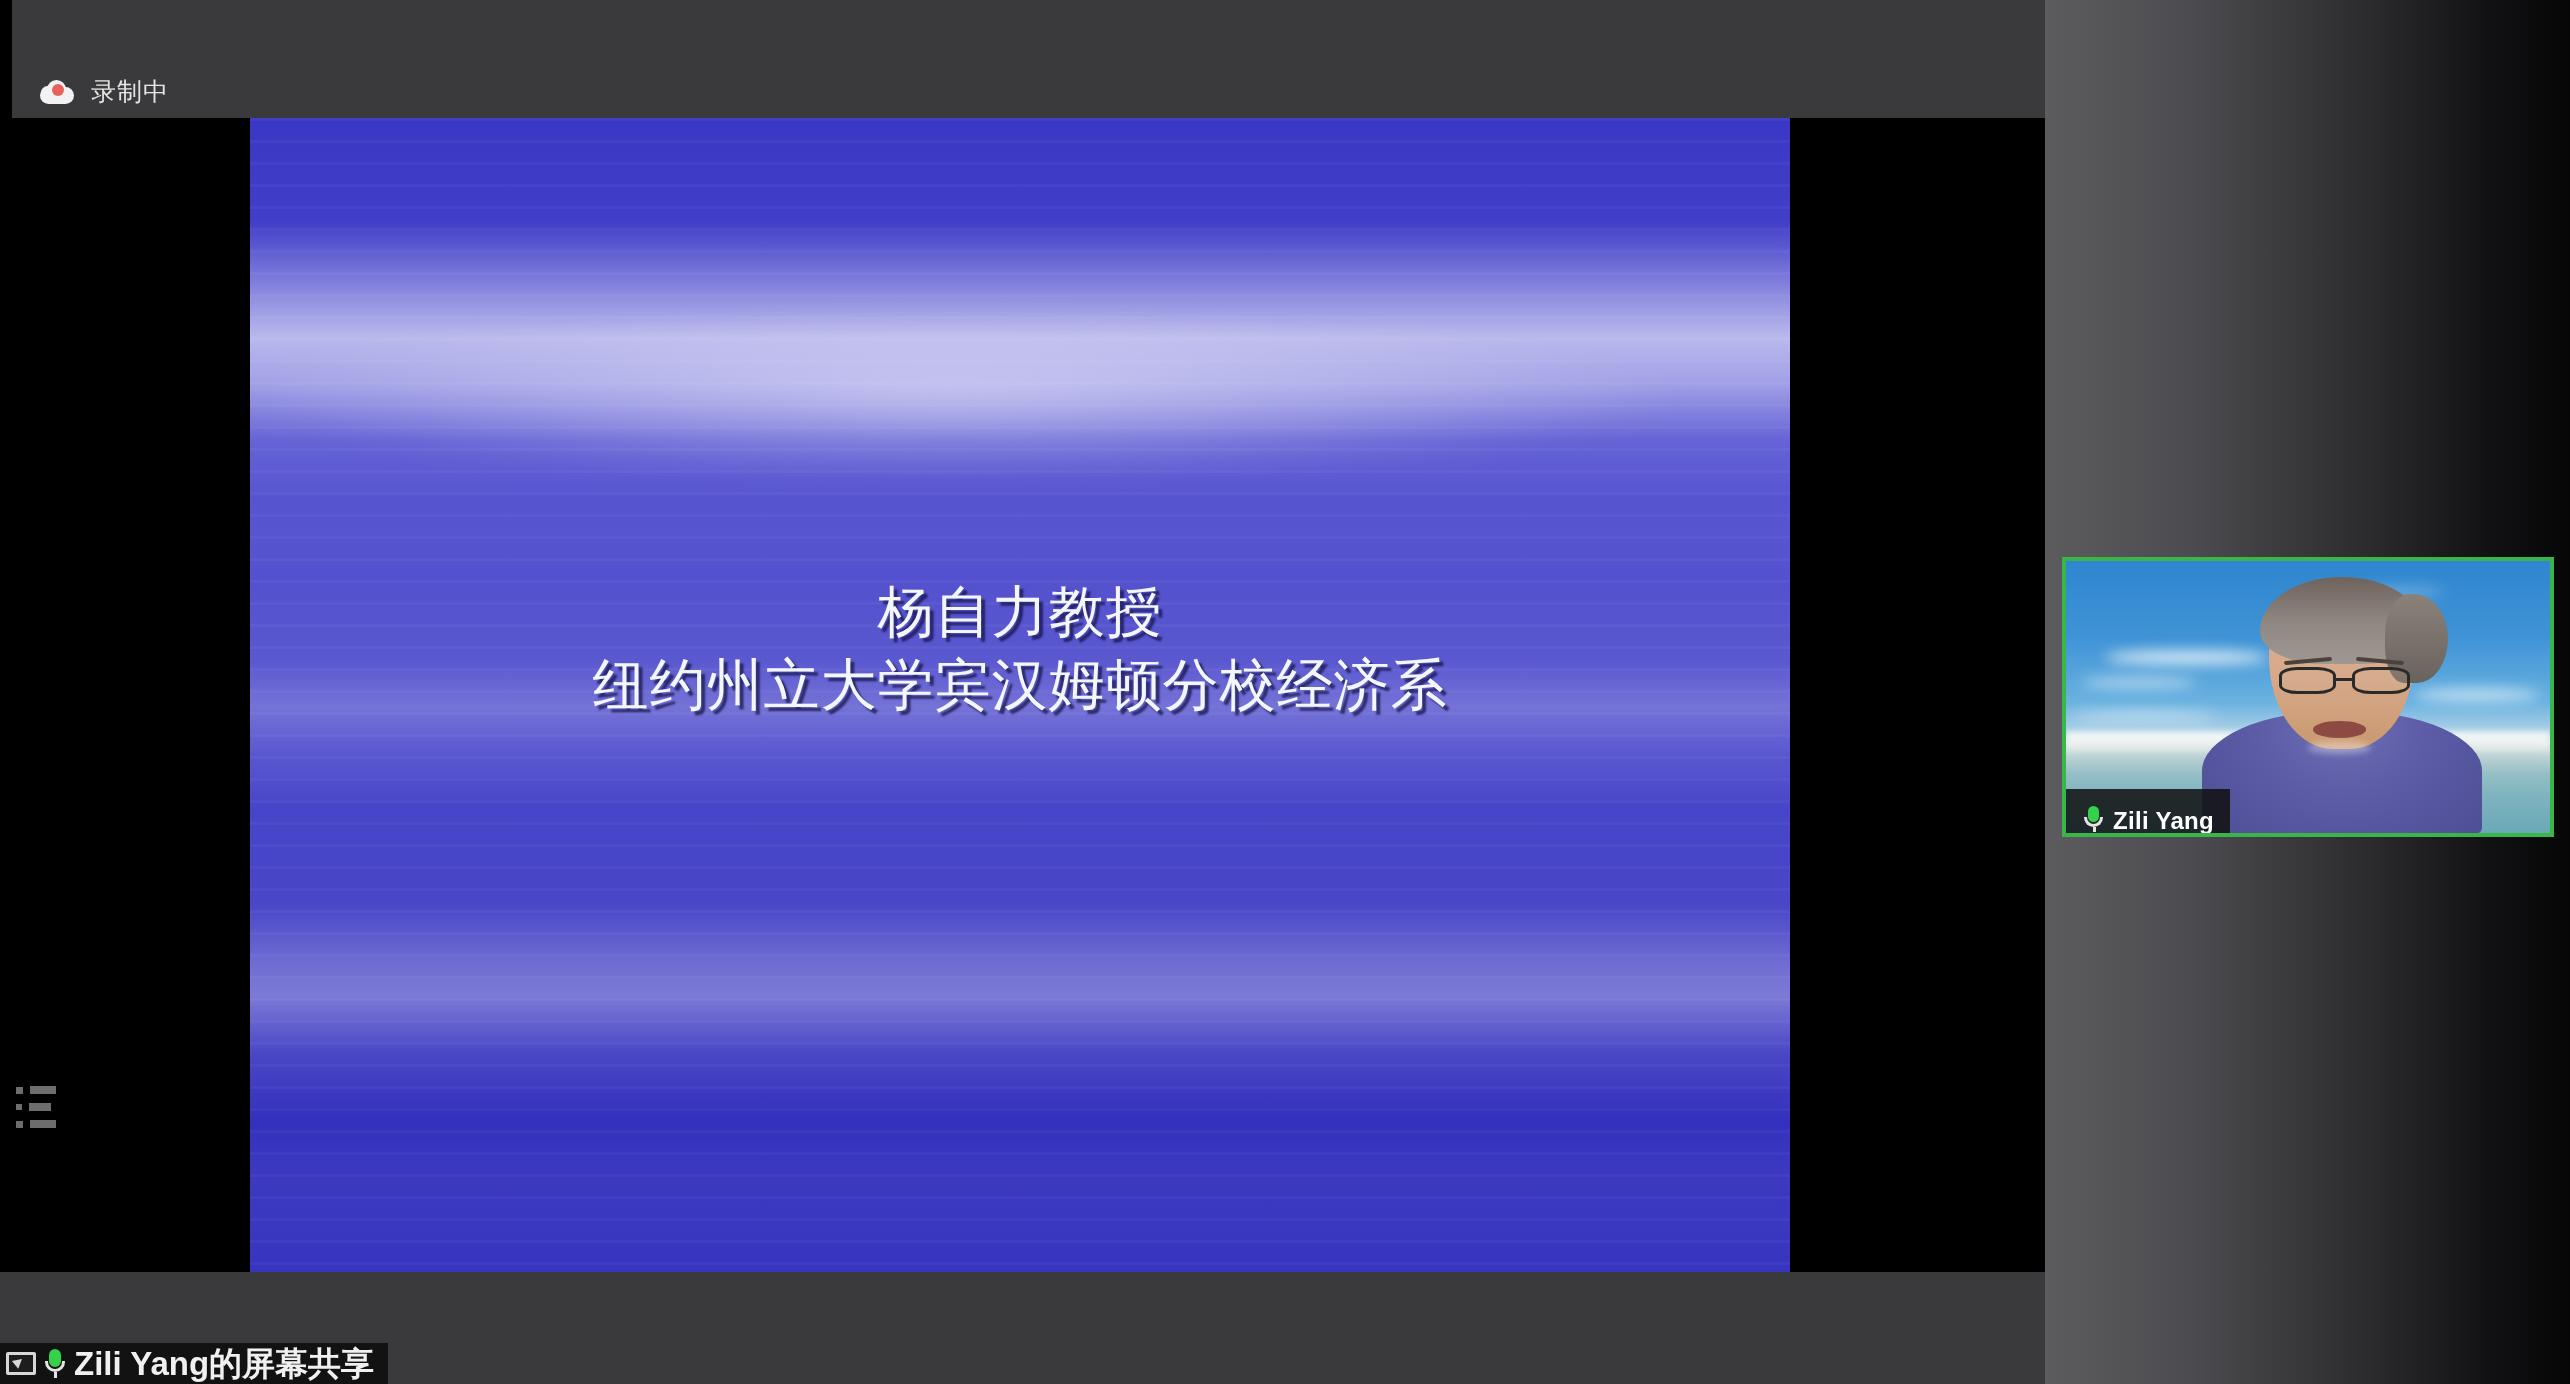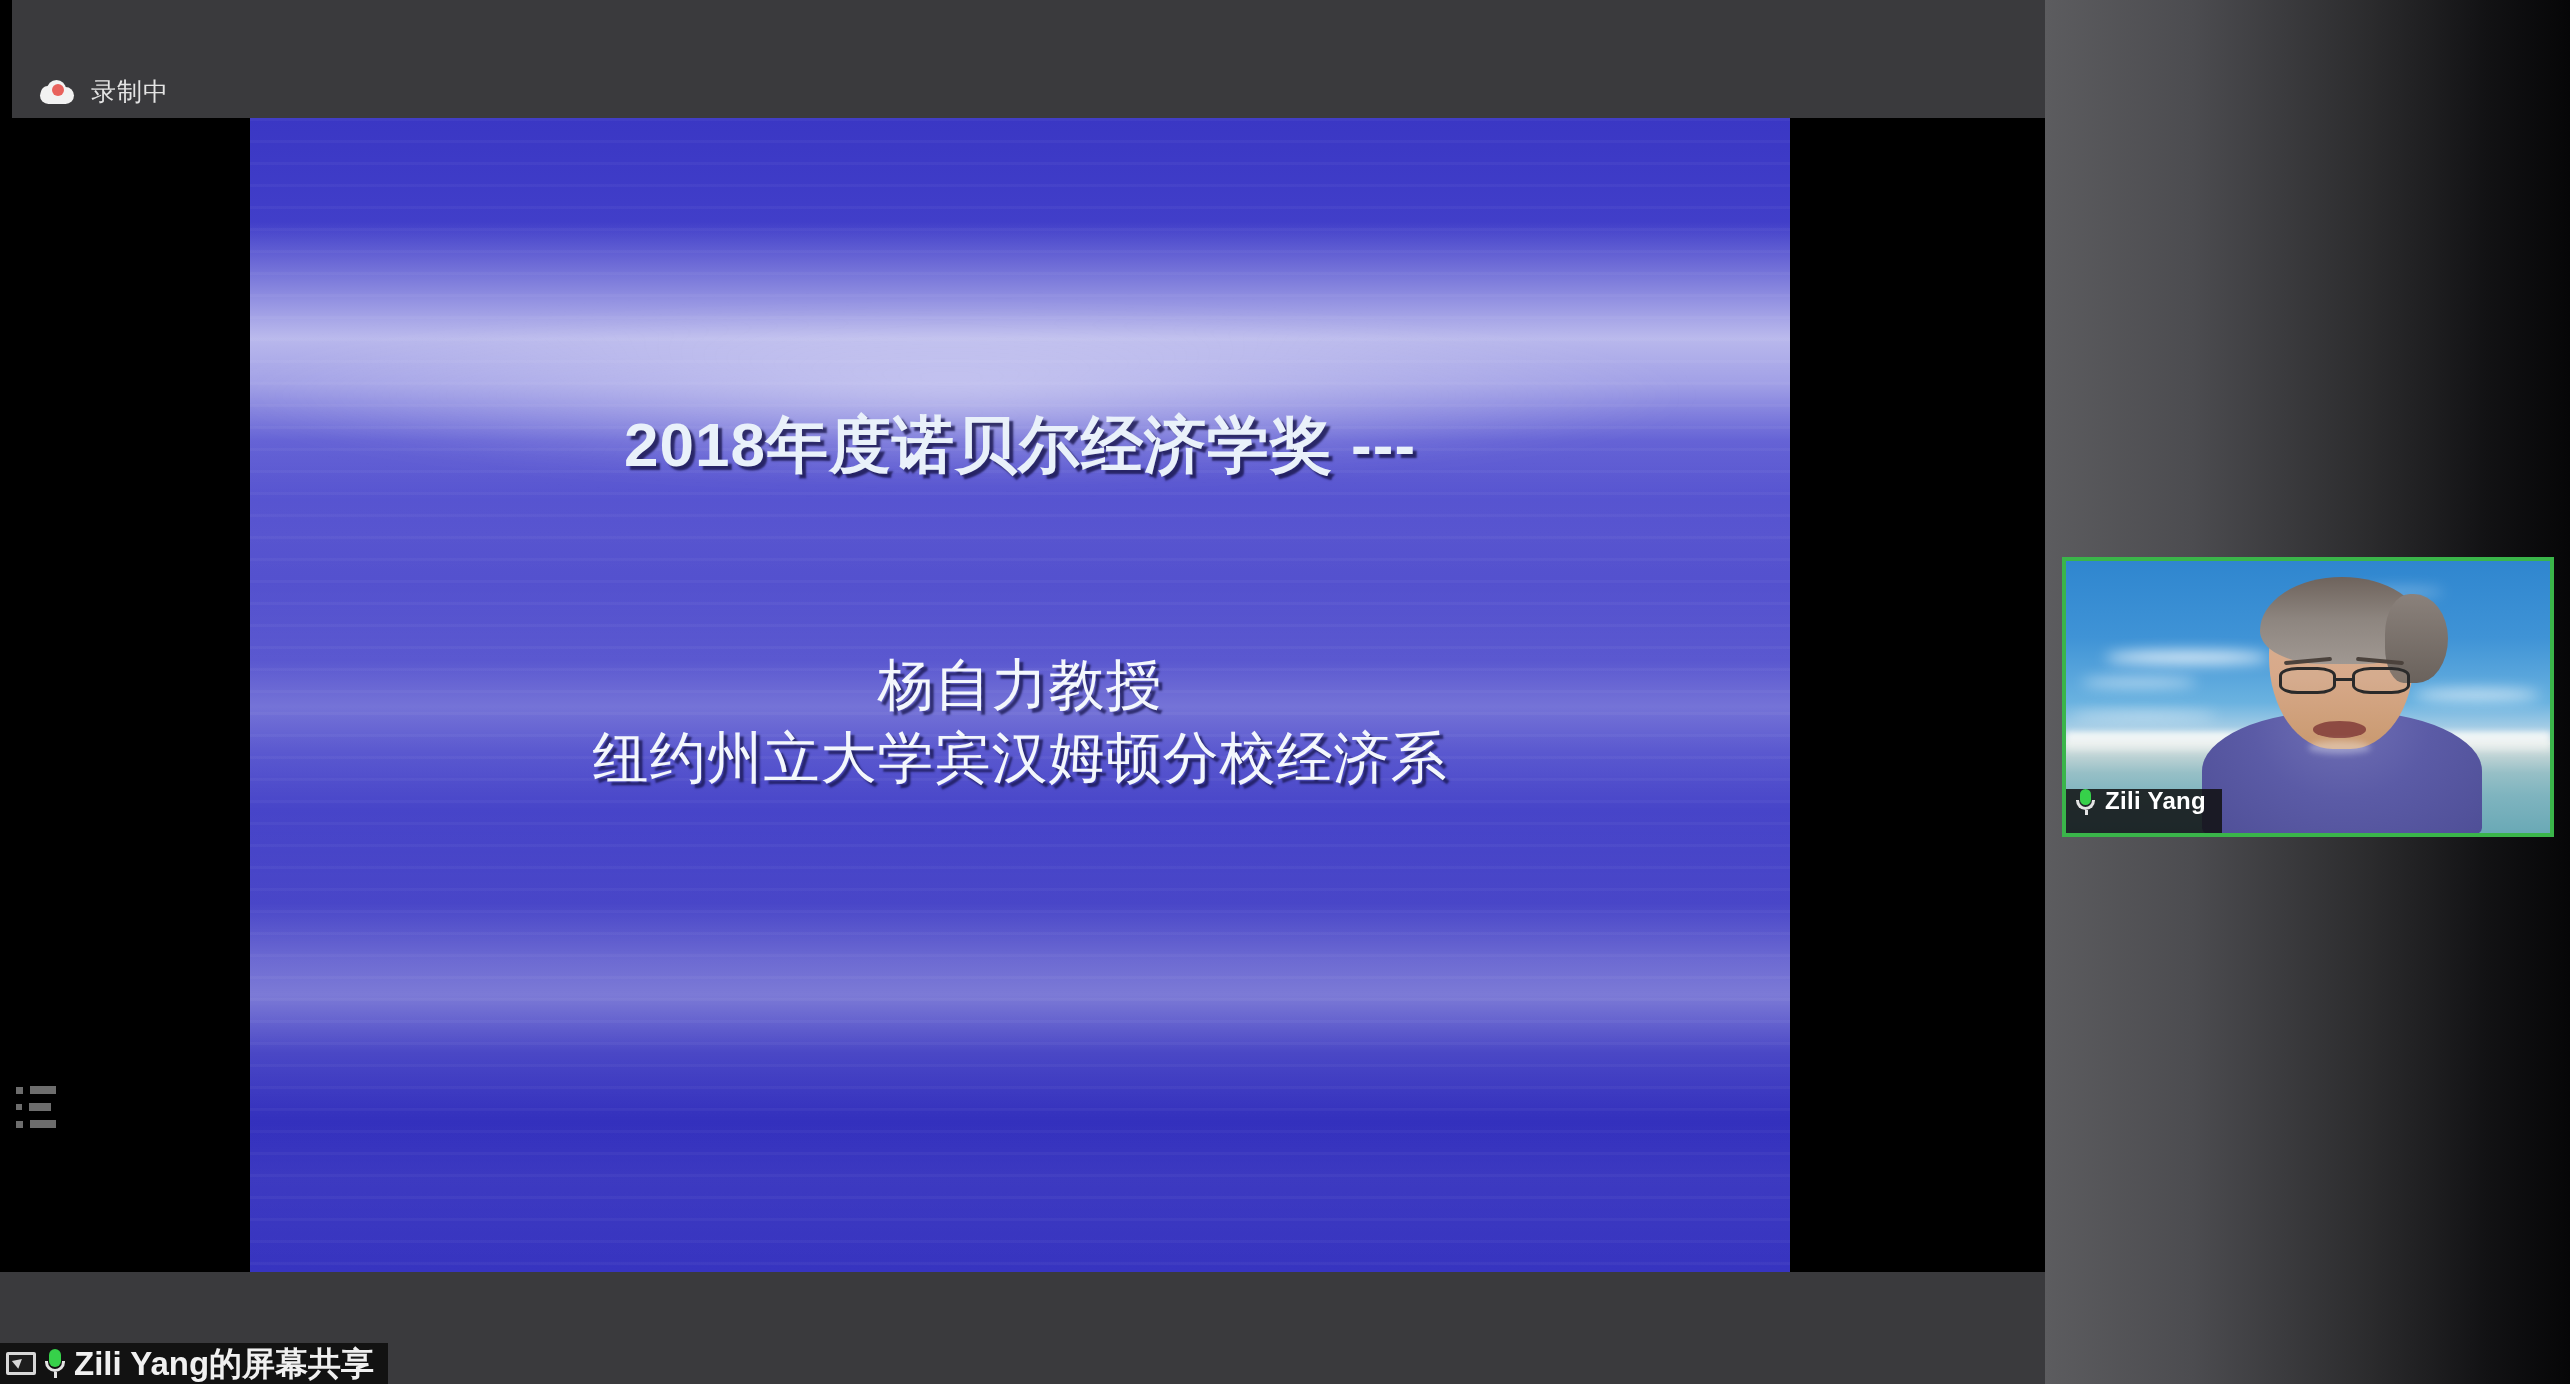--- a/index.html
+++ b/index.html
@@ -313,22 +313,22 @@
     position:absolute; left:50%; top:66%;
     width:13%; height:5%;
     background:rgba(255,255,255,0.35); border-radius:50%;
     filter:blur(3px);
   }
 
   .name-badge {
     position:absolute; left:0; bottom:0;
     height:44px;
     background:rgba(16,16,16,0.85);
-    display:flex; align-items:flex-start;
-    gap:9px; padding:0 16px 0 10px;
+    display:flex; align-items:flex-end;
+    gap:9px; padding:0 16px 0 18px;
     z-index:5;
   }
   .name-badge .mic-icon { width:20px; height:27px; }
   .name-badge .mic-icon .m-cap { left:4px; width:11px; height:16px; }
   .name-badge .mic-icon .m-arc { left:0; top:11px; width:19px; height:10px; }
   .name-badge .mic-icon .m-stem { left:9px; top:21px; height:5px; }
   .name-badge .nb-text {
     color:#ffffff; font-size:24px; font-weight:bold;
     letter-spacing:0.3px; line-height:1; white-space:nowrap;
   }
@@ -348,21 +348,20 @@
       </span>
       <span class="rec-label">录制中</span>
     </div>
   </div>
 
   <div class="stage"></div>
 
   <div class="slide">
     <div class="slide-inner">
       <div class="slide-title">
-        <div>2018年度诺贝尔经济学奖  ---</div>
       </div>
       <div class="slide-sub">
         <div>杨自力教授</div>
         <div>纽约州立大学宾汉姆顿分校经济系</div>
       </div>
     </div>
   </div>
 
   <div class="list-icon-btn">
     <span class="li-row">

